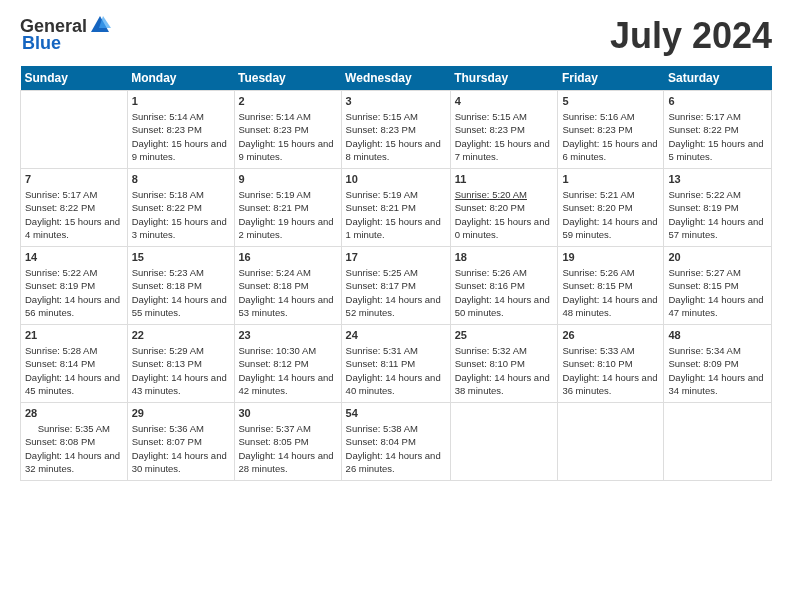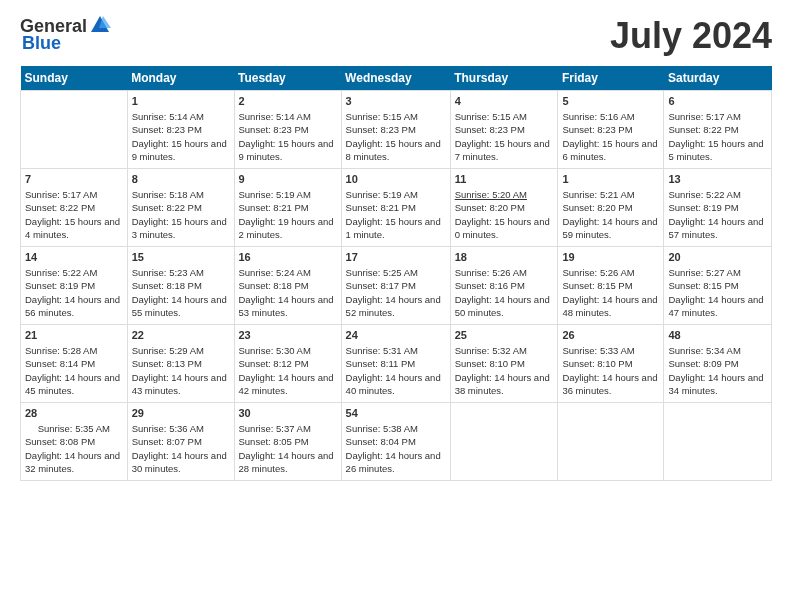--- a/index.html
+++ b/index.html
@@ -254,21 +254,21 @@
             <span style="display: block;">Daylight: 14 hours and 45 minutes.</span>
           </td>
           <td>
             <span class="day-number">22</span>
             <span style="display: block;">Sunrise: 5:29 AM</span>
             <span style="display: block;">Sunset: 8:13 PM</span>
             <span style="display: block;">Daylight: 14 hours and 43 minutes.</span>
           </td>
           <td>
             <span class="day-number">23</span>
-            <span style="display: block;">Sunrise: 5:30 AM</span>
+            <span style="display: block;">Sunrise: 10:30 AM</span>
             <span style="display: block;">Sunset: 8:12 PM</span>
             <span style="display: block;">Daylight: 14 hours and 42 minutes.</span>
           </td>
           <td>
             <span class="day-number">24</span>
             <span style="display: block;">Sunrise: 5:31 AM</span>
             <span style="display: block;">Sunset: 8:11 PM</span>
             <span style="display: block;">Daylight: 14 hours and 40 minutes.</span>
           </td>
           <td>

